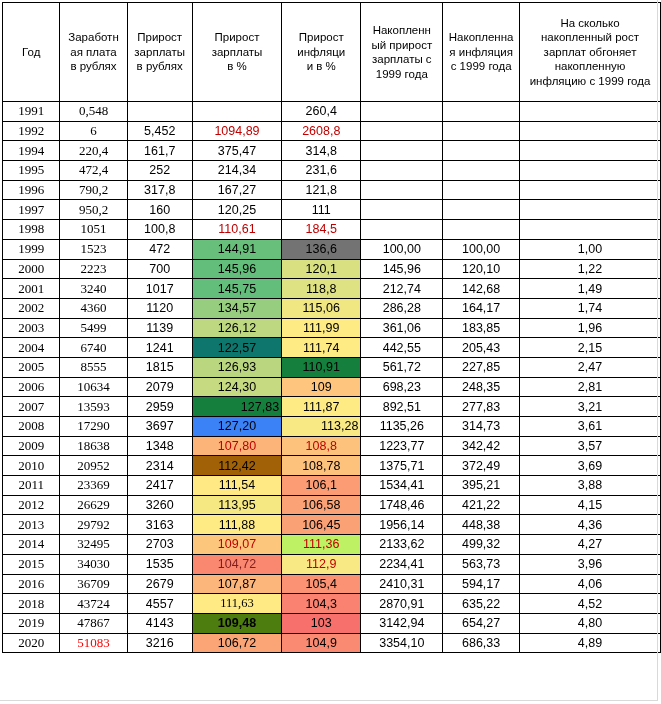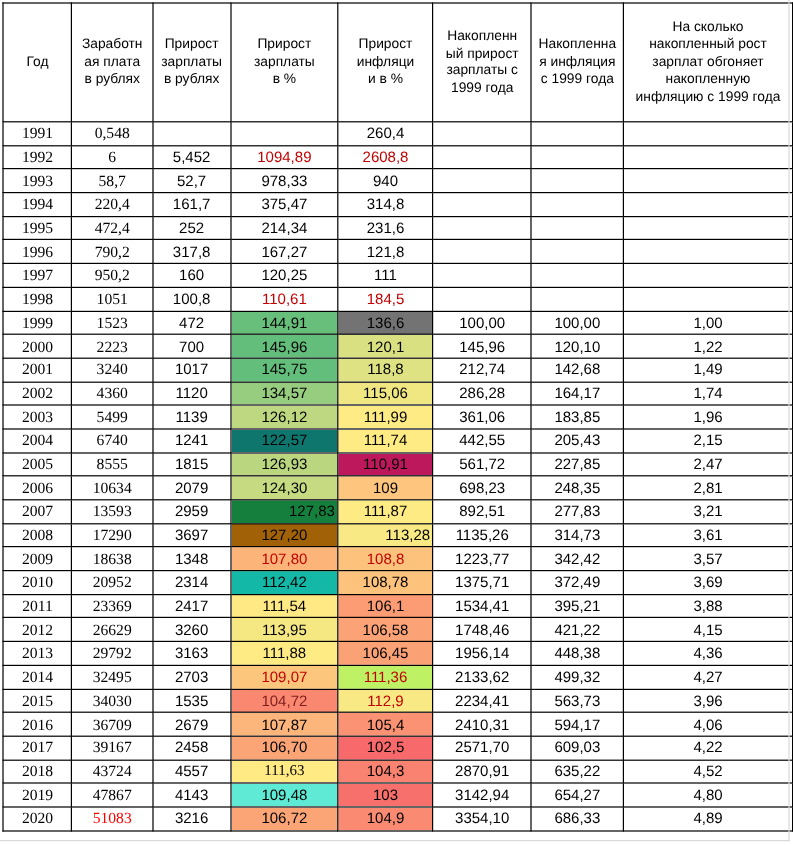--- a/index.html
+++ b/index.html
@@ -86,30 +86,20 @@
           <td class="serif">1992</td>
           <td class="serif">6</td>
           <td>5,452</td>
           <td class="red-bold" style="color: rgb(192, 0, 0);">1094,89</td>
           <td class="red-bold" style="color: rgb(192, 0, 0);">2608,8</td>
           <td></td>
           <td></td>
           <td></td>
         </tr>
         <tr>
-          <td class="serif">1993</td>
-          <td class="serif">58,7</td>
-          <td>52,7</td>
-          <td>978,33</td>
-          <td>940</td>
-          <td></td>
-          <td></td>
-          <td></td>
-        </tr>
-        <tr>
           <td class="serif">1994</td>
           <td class="serif">220,4</td>
           <td>161,7</td>
           <td>375,47</td>
           <td>314,8</td>
           <td></td>
           <td></td>
           <td></td>
         </tr>
         <tr>
@@ -210,21 +200,21 @@
           <td style="background: rgb(255, 235, 132);">111,74</td>
           <td>442,55</td>
           <td>205,43</td>
           <td>2,15</td>
         </tr>
         <tr>
           <td class="serif">2005</td>
           <td class="serif">8555</td>
           <td>1815</td>
           <td style="background: rgb(186, 215, 128);">126,93</td>
-          <td style="background: #be185d; margin-left: 41px;">110,91</td>
+          <td style="background: #15803d; margin-left: 41px;">110,91</td>
           <td>561,72</td>
           <td>227,85</td>
           <td>2,47</td>
         </tr>
         <tr>
           <td class="serif">2006</td>
           <td class="serif">10634</td>
           <td>2079</td>
           <td style="background: rgb(198, 218, 129);">124,30</td>
           <td style="background: rgb(253, 197, 125);">109</td>
@@ -239,41 +229,41 @@
           <td style="background: #15803d; padding-left: 48px;">127,83</td>
           <td style="background: rgb(254, 235, 132);">111,87</td>
           <td>892,51</td>
           <td>277,83</td>
           <td>3,21</td>
         </tr>
         <tr>
           <td class="serif">2008</td>
           <td class="serif">17290</td>
           <td>3697</td>
-          <td style="background: #a16207;">127,20</td>
+          <td style="background: #3b82f6;">127,20</td>
           <td style="background: rgb(248, 233, 132); padding-left: 39px;">113,28</td>
           <td>1135,26</td>
           <td>314,73</td>
           <td>3,61</td>
         </tr>
         <tr>
           <td class="serif">2009</td>
           <td class="serif">18638</td>
           <td>1348</td>
           <td class="red-bold" style="background: rgb(252, 180, 121); color: rgb(192, 0, 0);">107,80</td>
           <td class="red-bold" style="background: rgb(253, 194, 124); color: rgb(192, 0, 0);">108,8</td>
           <td>1223,77</td>
           <td>342,42</td>
           <td>3,57</td>
         </tr>
         <tr>
           <td class="serif">2010</td>
           <td class="serif">20952</td>
           <td>2314</td>
-          <td style="background: #14b8a6;">112,42</td>
+          <td style="background: #a16207;">112,42</td>
           <td style="background: rgb(253, 194, 124);">108,78</td>
           <td>1375,71</td>
           <td>372,49</td>
           <td>3,69</td>
         </tr>
         <tr>
           <td class="serif">2011</td>
           <td class="serif">23369</td>
           <td>2417</td>
           <td style="background: rgb(255, 233, 132);">111,54</td>
@@ -326,44 +316,34 @@
           <td class="serif">2016</td>
           <td class="serif">36709</td>
           <td>2679</td>
           <td style="background: rgb(252, 181, 122);">107,87</td>
           <td style="background: rgb(250, 146, 115);">105,4</td>
           <td>2410,31</td>
           <td>594,17</td>
           <td>4,06</td>
         </tr>
         <tr>
-          <td class="serif">2017</td>
-          <td class="serif">39167</td>
-          <td>2458</td>
-          <td style="background: rgb(251, 164, 118);">106,70</td>
-          <td style="background: rgb(248, 105, 107);">102,5</td>
-          <td>2571,70</td>
-          <td>609,03</td>
-          <td>4,22</td>
-        </tr>
-        <tr>
           <td class="serif">2018</td>
           <td class="serif">43724</td>
           <td>4557</td>
           <td style="background: rgb(255, 234, 132); font-family: Liberation Serif, serif;">111,63</td>
           <td style="background: rgb(249, 130, 112);">104,3</td>
           <td>2870,91</td>
           <td>635,22</td>
           <td>4,52</td>
         </tr>
         <tr>
           <td class="serif">2019</td>
           <td class="serif">47867</td>
           <td>4143</td>
-          <td style="background: #5eead4;">109,48</td>
+          <td style="background: #4d7c0f; font-weight: bold;">109,48</td>
           <td style="background: rgb(248, 112, 108);">103</td>
           <td>3142,94</td>
           <td>654,27</td>
           <td>4,80</td>
         </tr>
         <tr>
           <td class="serif">2020</td>
           <td class="serif" style="color: rgb(255, 0, 0);">51083</td>
           <td>3216</td>
           <td style="background: rgb(251, 165, 118);">106,72</td>

